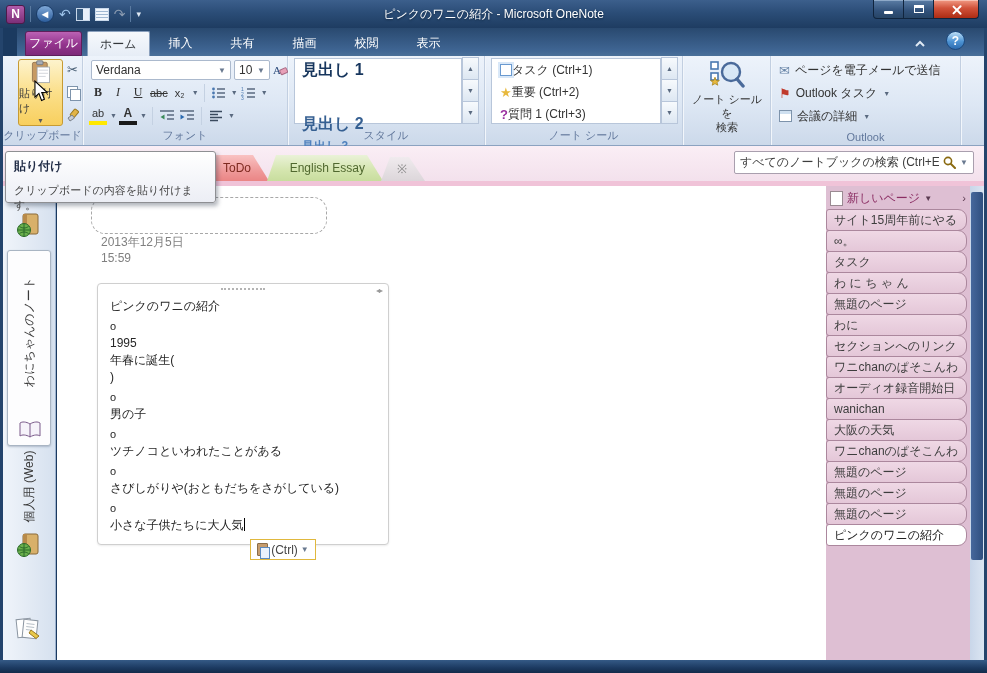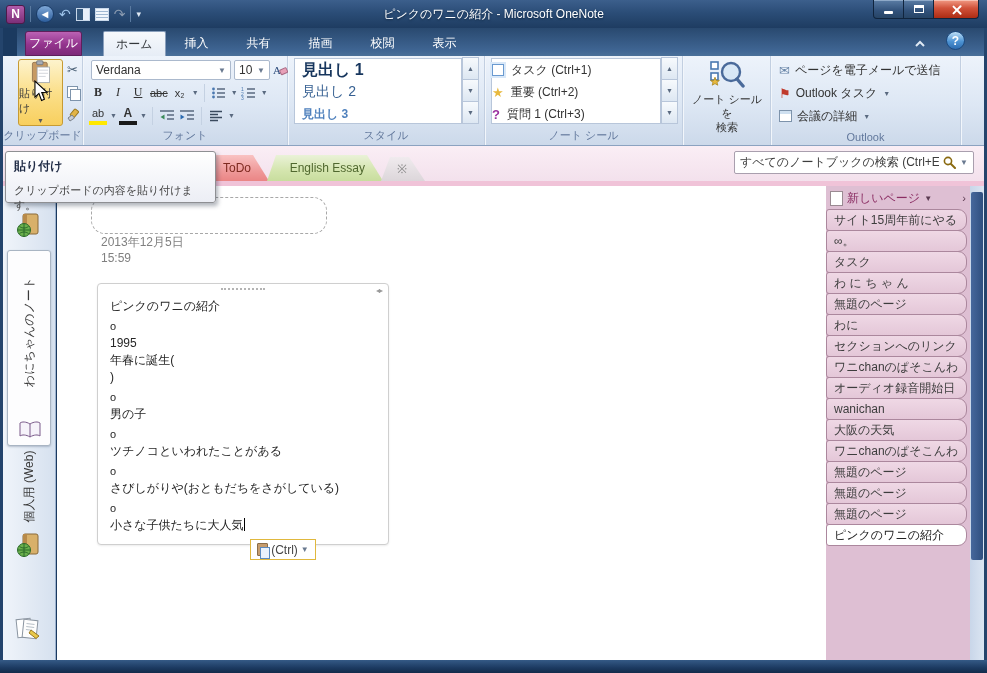--- a/index.html
+++ b/index.html
@@ -40,21 +40,21 @@
 
   
   .tabrow{position:absolute;left:17px;top:28px;width:974px;height:28px;
     background:linear-gradient(180deg,#29496f,#3f6593 80%,#4a7099);padding-left:28px;}
   .filetab{position:absolute;left:8px;top:3px;width:57px;height:25px;border-radius:3px 3px 0 0;
     background:linear-gradient(#bb62b4,#93348d 55%,#7e2a79);border:1px solid #5e1f5b;
     color:#fff;font-size:12px;text-align:center;line-height:23px;}
   .rtabs{position:absolute;left:70px;top:3px;display:flex;height:25px;}
   .rtab{min-width:62px;padding:0 12px;color:#fff;font-size:12px;text-align:center;line-height:25px;}
   .rtab.active{background:linear-gradient(#f6f9fc,#e6edf6);color:#33373b;border:1px solid #8aa0bd;
-    border-bottom:none;border-radius:2px 2px 0 0;margin-left:16px;}
+    border-bottom:none;border-radius:2px 2px 0 0;}
   .ribbon-minify{position:absolute;right:64px;top:8px;width:14px;height:12px;}
   .helpbtn{position:absolute;right:26px;top:3px;width:19px;height:19px;border-radius:50%;
     background:linear-gradient(#bfe0f7,#4e94d4 55%,#2d6cb0);border:1px solid #1c4a80;
     color:#fff;font-weight:bold;font-size:12px;text-align:center;line-height:18px;}
 
   
   .ribbon{position:absolute;left:3px;top:56px;width:981px;height:90px;
     background:linear-gradient(180deg,#edf3fb 0%,#dde7f4 55%,#ccd9ea 100%);
     border-bottom:1px solid #8ba2c0;}
   .rgroup{position:absolute;top:0;height:89px;border-right:1px solid #c2cfe1;box-shadow:1px 0 0 #f2f6fb;}
@@ -80,27 +80,27 @@
   .bold-b{font-weight:bold;font-family:"Liberation Serif",serif;}
   .ital-i{font-style:italic;font-family:"Liberation Serif",serif;}
   .und-u{text-decoration:underline;font-family:"Liberation Serif",serif;}
   .strike{text-decoration:line-through;font-size:11px;}
   .subx{font-size:11px;}
   .hl-ab{font-size:11px;border-bottom:4px solid #ffe800;line-height:11px;}
   .fc-a{font-weight:bold;font-size:12px;border-bottom:4px solid #1a1a1a;line-height:11px;}
   .stylebox{position:absolute;left:6px;top:2px;width:168px;height:66px;background:#fff;border:1px solid #b8c6da;}
   .stylerow{height:22px;padding-left:7px;display:flex;align-items:center;}
   .st1{font-weight:bold;font-size:16px;color:#17365d;}
-  .st2{font-weight:normal;font-size:14px;color:#366092;}
+  .st2{font-weight:bold;font-size:16px;color:#366092;margin-top:32px;}
   .st3{font-weight:bold;font-size:12px;color:#4f81bd;}
   .scrollstrip{position:absolute;top:2px;width:17px;height:66px;display:flex;flex-direction:column;}
   .scbtn{flex:1;background:linear-gradient(#f7fafd,#dde7f2);border:1px solid #b8c6da;margin-top:-1px;
     display:flex;align-items:center;justify-content:center;font-size:7px;color:#5a6a80;}
   .tagbox{position:absolute;left:6px;top:2px;width:170px;height:66px;background:#fff;border:1px solid #b8c6da;}
-  .tagrow{height:22px;padding-left:0;display:flex;align-items:center;gap:7px;font-size:12px;color:#333;}
+  .tagrow{height:22px;padding-left:8px;display:flex;align-items:center;font-size:12px;color:#333;}
   .chkico{width:12px;height:12px;background:#fff;border:1px solid #6a9ad0;box-shadow:0 0 0 2px #d9e8f8;}
   .starico{color:#e8b93e;font-size:13px;}
   .qico2{color:#9b30a0;font-weight:bold;font-size:13px;}
   .findtags{position:absolute;left:8px;top:2px;width:72px;height:80px;display:flex;flex-direction:column;align-items:center;}
   .ft-label{font-size:11px;color:#333;line-height:14px;text-align:center;}
   .outrow{position:absolute;left:8px;display:flex;align-items:center;gap:5px;font-size:12px;color:#333;height:20px;}
   .envico{color:#6a86a8;font-size:13px;}
   .flagico{color:#c0392b;font-size:13px;}
   .meetico{width:13px;height:12px;border:1px solid #7d93ab;background:
     linear-gradient(#cfe0f0 0 3px,#fff 3px),linear-gradient(90deg,#fff 8px,#a8c0d8 8px 9px,#fff 9px);}

